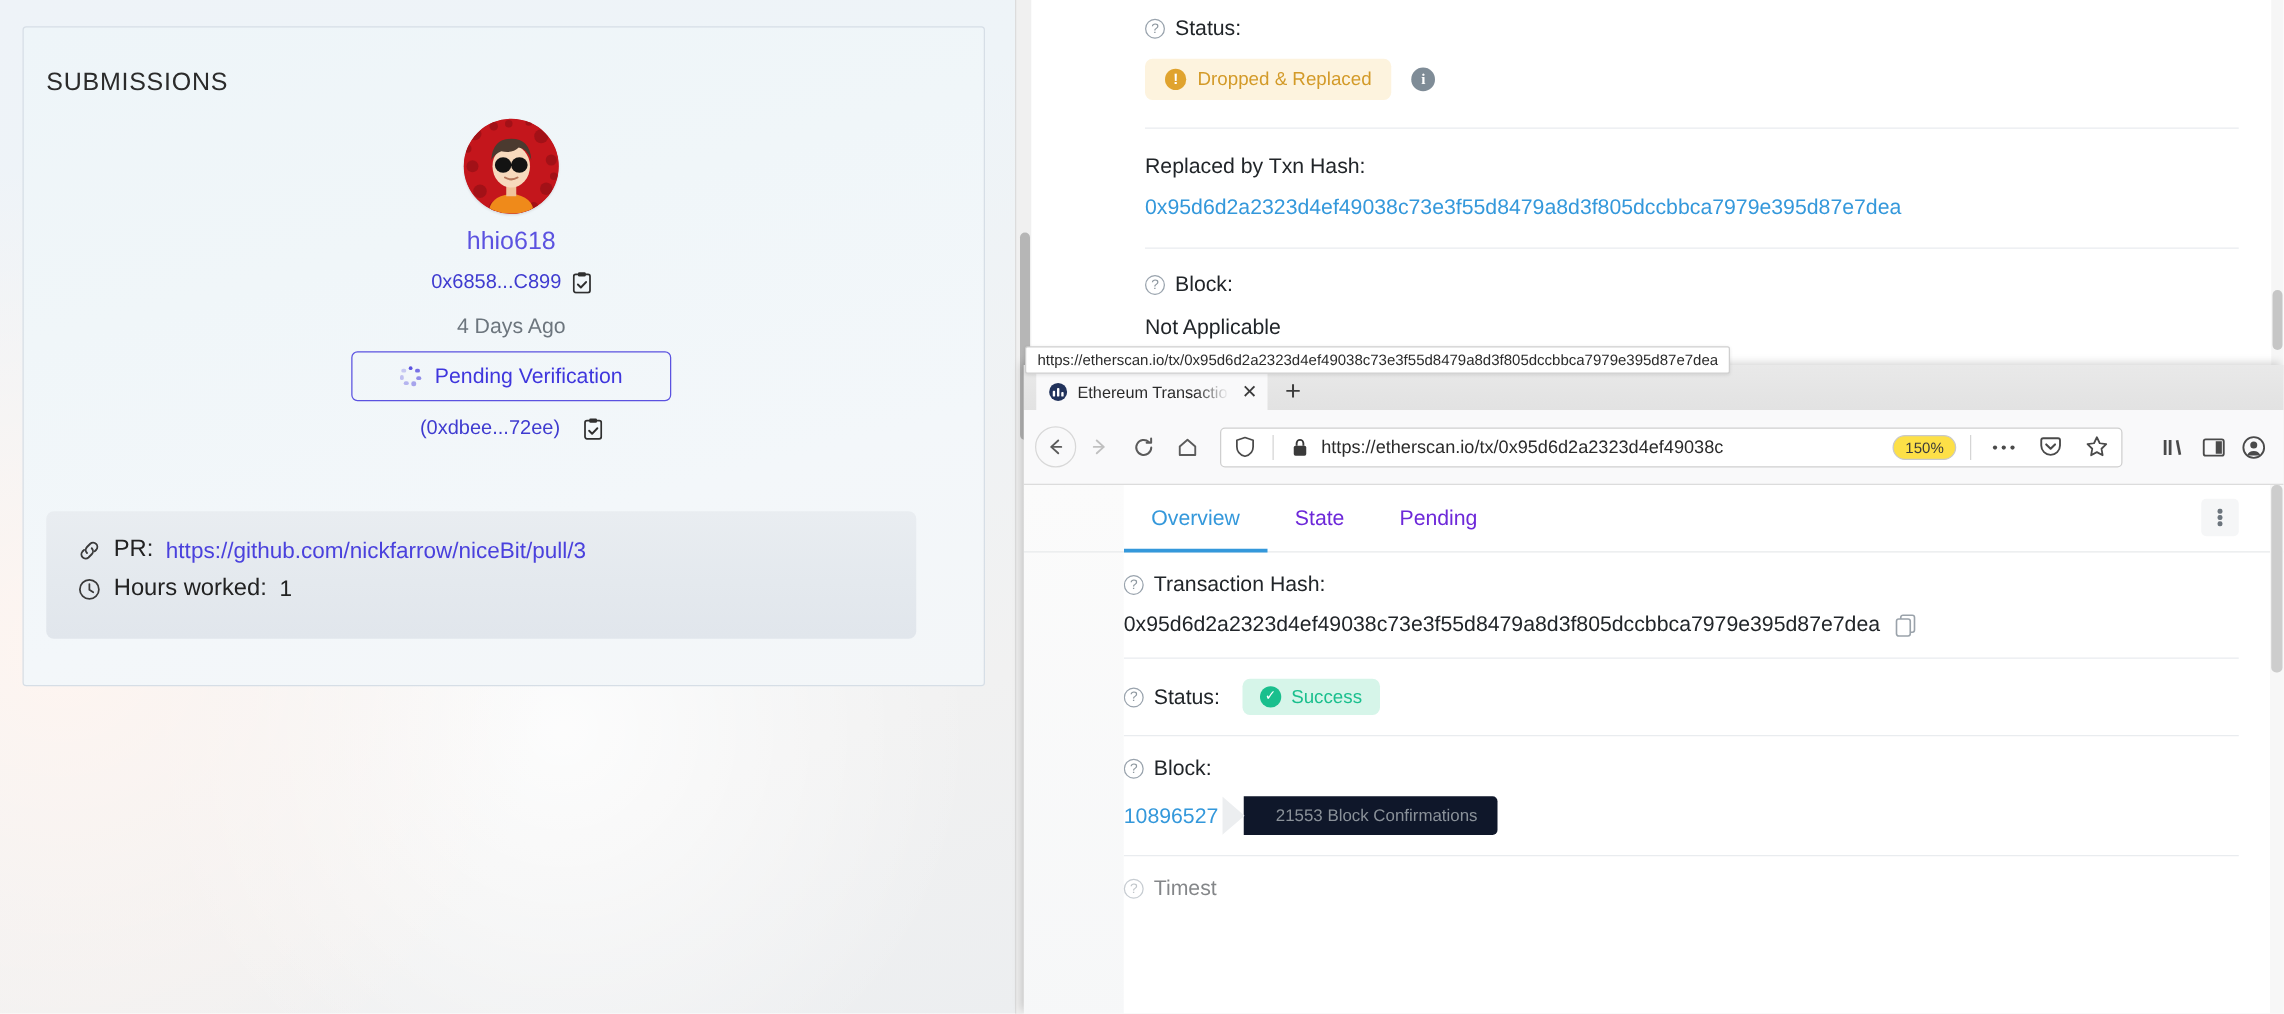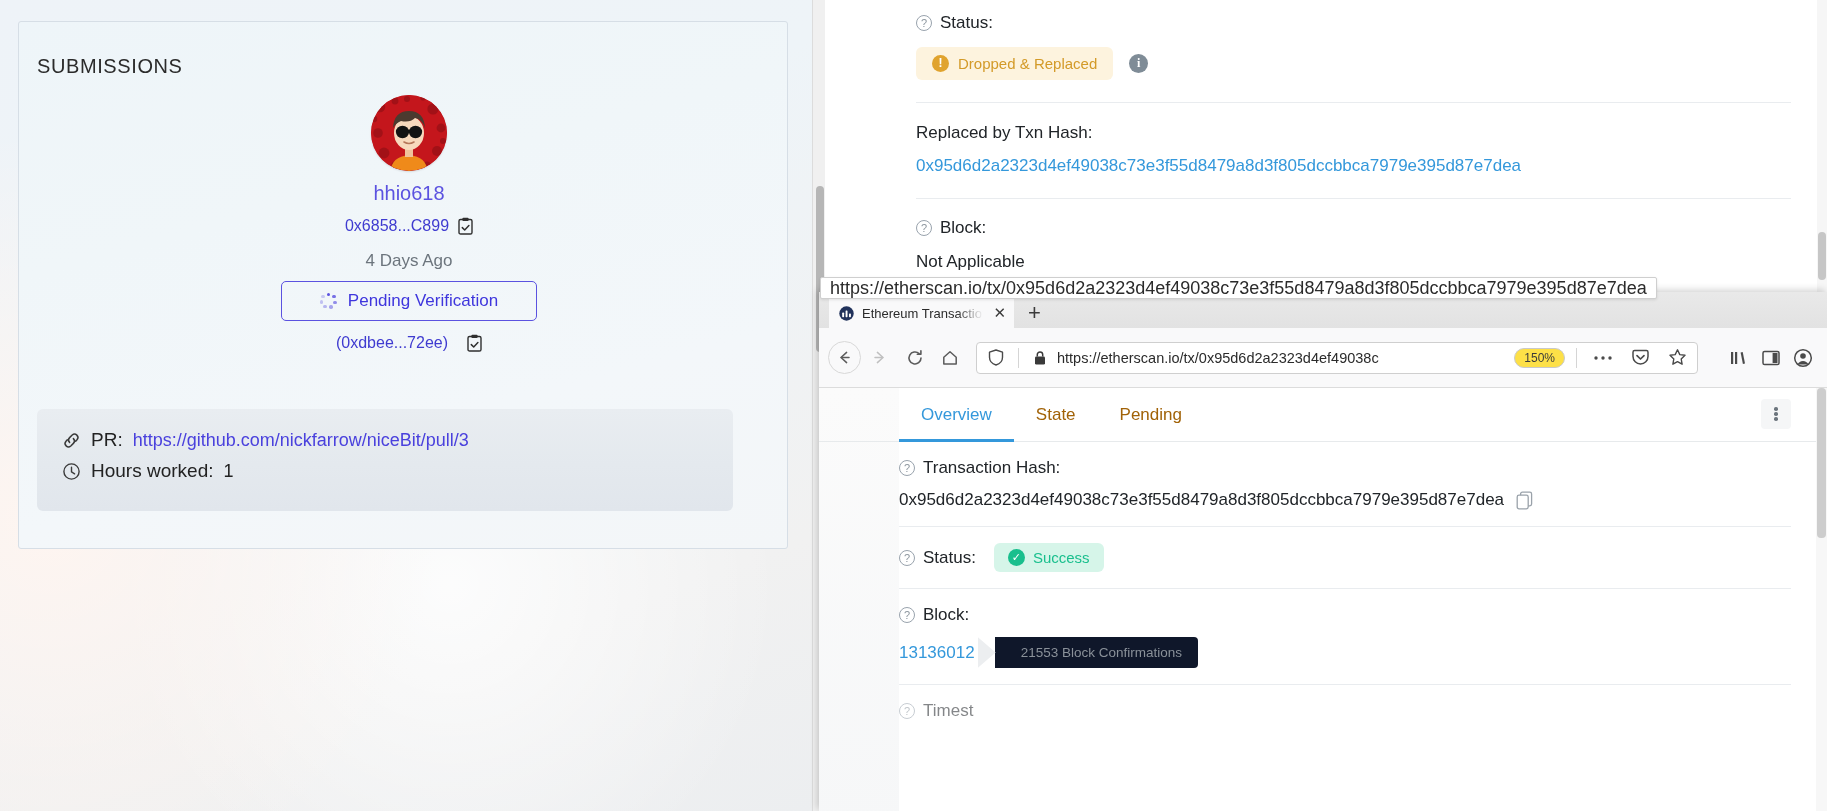--- a/index.html
+++ b/index.html
@@ -145,21 +145,21 @@
   }
   .bg-right-thumb { position:absolute; right:1px; top: 232px; width: 8px; height: 48px; background:#c6c6c6; border-radius:4px;}
 
   
   .url-tooltip {
     position: absolute; left: 820px; top: 277px;
     height: 22px; padding: 0 9px;
     background: #ffffff; border: 1px solid #cfcfcf;
     border-radius: 2px;
     display: flex; align-items: center;
-    font-size: 18px; color: #2b2b2b;
+    font-size: 12px; color: #2b2b2b;
     white-space: nowrap;
     z-index: 40;
     box-shadow: 0 1px 3px rgba(0,0,0,.10);
   }
 
   
   .ff-window {
     position: absolute; left: 819px; top: 292px;
     width: 1008px; height: 519px;
     background: #f0f0f0;
@@ -233,21 +233,21 @@
     background: #ffffff;
     overflow: hidden;
   }
   .eth-tabs {
     position: relative; height: 54px;
     display: flex; align-items: center; gap: 0;
     padding-left: 80px;
     border-bottom: 1px solid #e7eaec;
   }
   .eth-tab {
-    font-size: 17px; color: #a16207; padding: 0 22px; height: 54px;
+    font-size: 17px; color: #6d28d9; padding: 0 22px; height: 54px;
     display: flex; align-items: center; cursor: pointer;
   }
   .eth-tab.active { color: #3498db; box-shadow: inset 0 -3px 0 0 #3498db; }
   .eth-kebab {
     position: absolute; right: 36px; top: 11px;
     width: 30px; height: 30px; border-radius: 4px; background: #f5f6f7;
     display:flex; align-items:center; justify-content:center; cursor: pointer;
   }
   .kebab-dot { width:3.5px;height:3.5px;border-radius:50%;background:#6c757d;margin:1.4px 0;}
   .eth-row { padding: 16px 36px 0 80px; }
@@ -605,21 +605,21 @@
         </div>
         <div class="hr"></div>
       </div>
 
       <div class="eth-row">
         <div class="eth-label">
           <span class="qmark">?</span>
           <span>Block:</span>
         </div>
         <div class="block-line">
-          <span class="block-num">13136012</span>
+          <span class="block-num">10896527</span>
           <span style="width:22px;"></span>
           <span class="confirm-chip">21553 Block Confirmations</span>
         </div>
         <div class="hr"></div>
       </div>
 
       <div class="eth-row partial">
         <div class="eth-label">
           <span class="qmark">?</span>
           <span>Timest</span>

